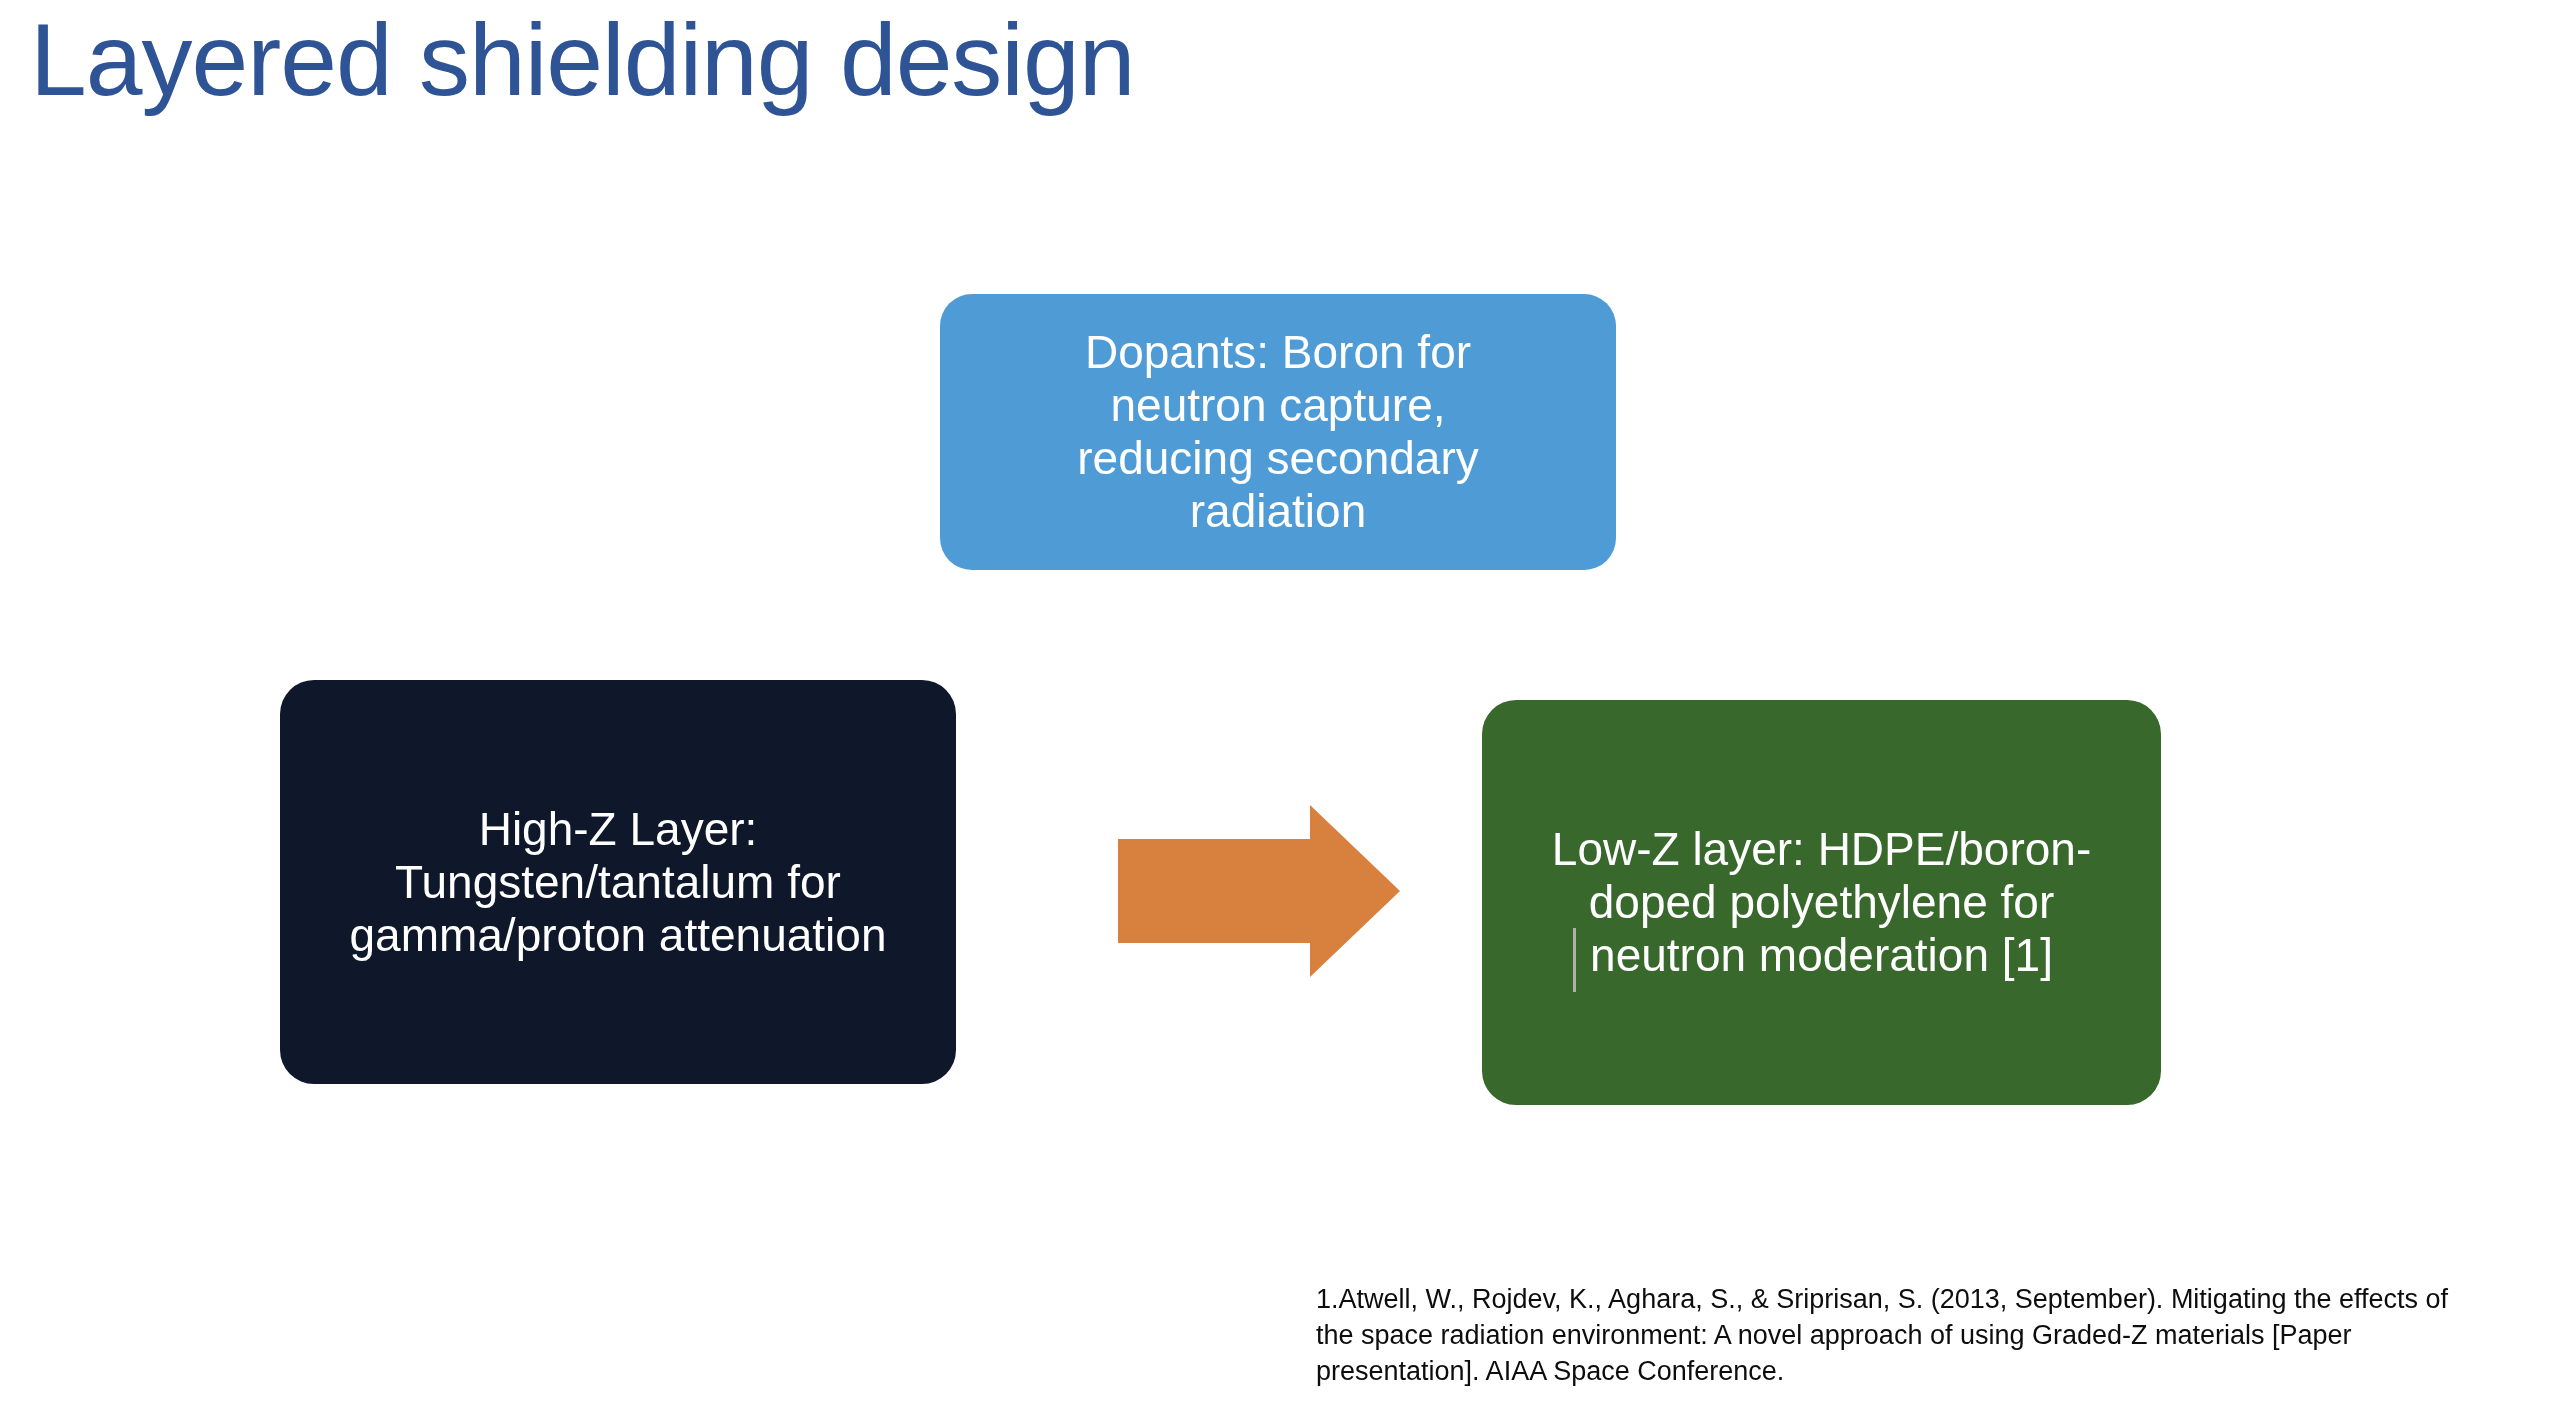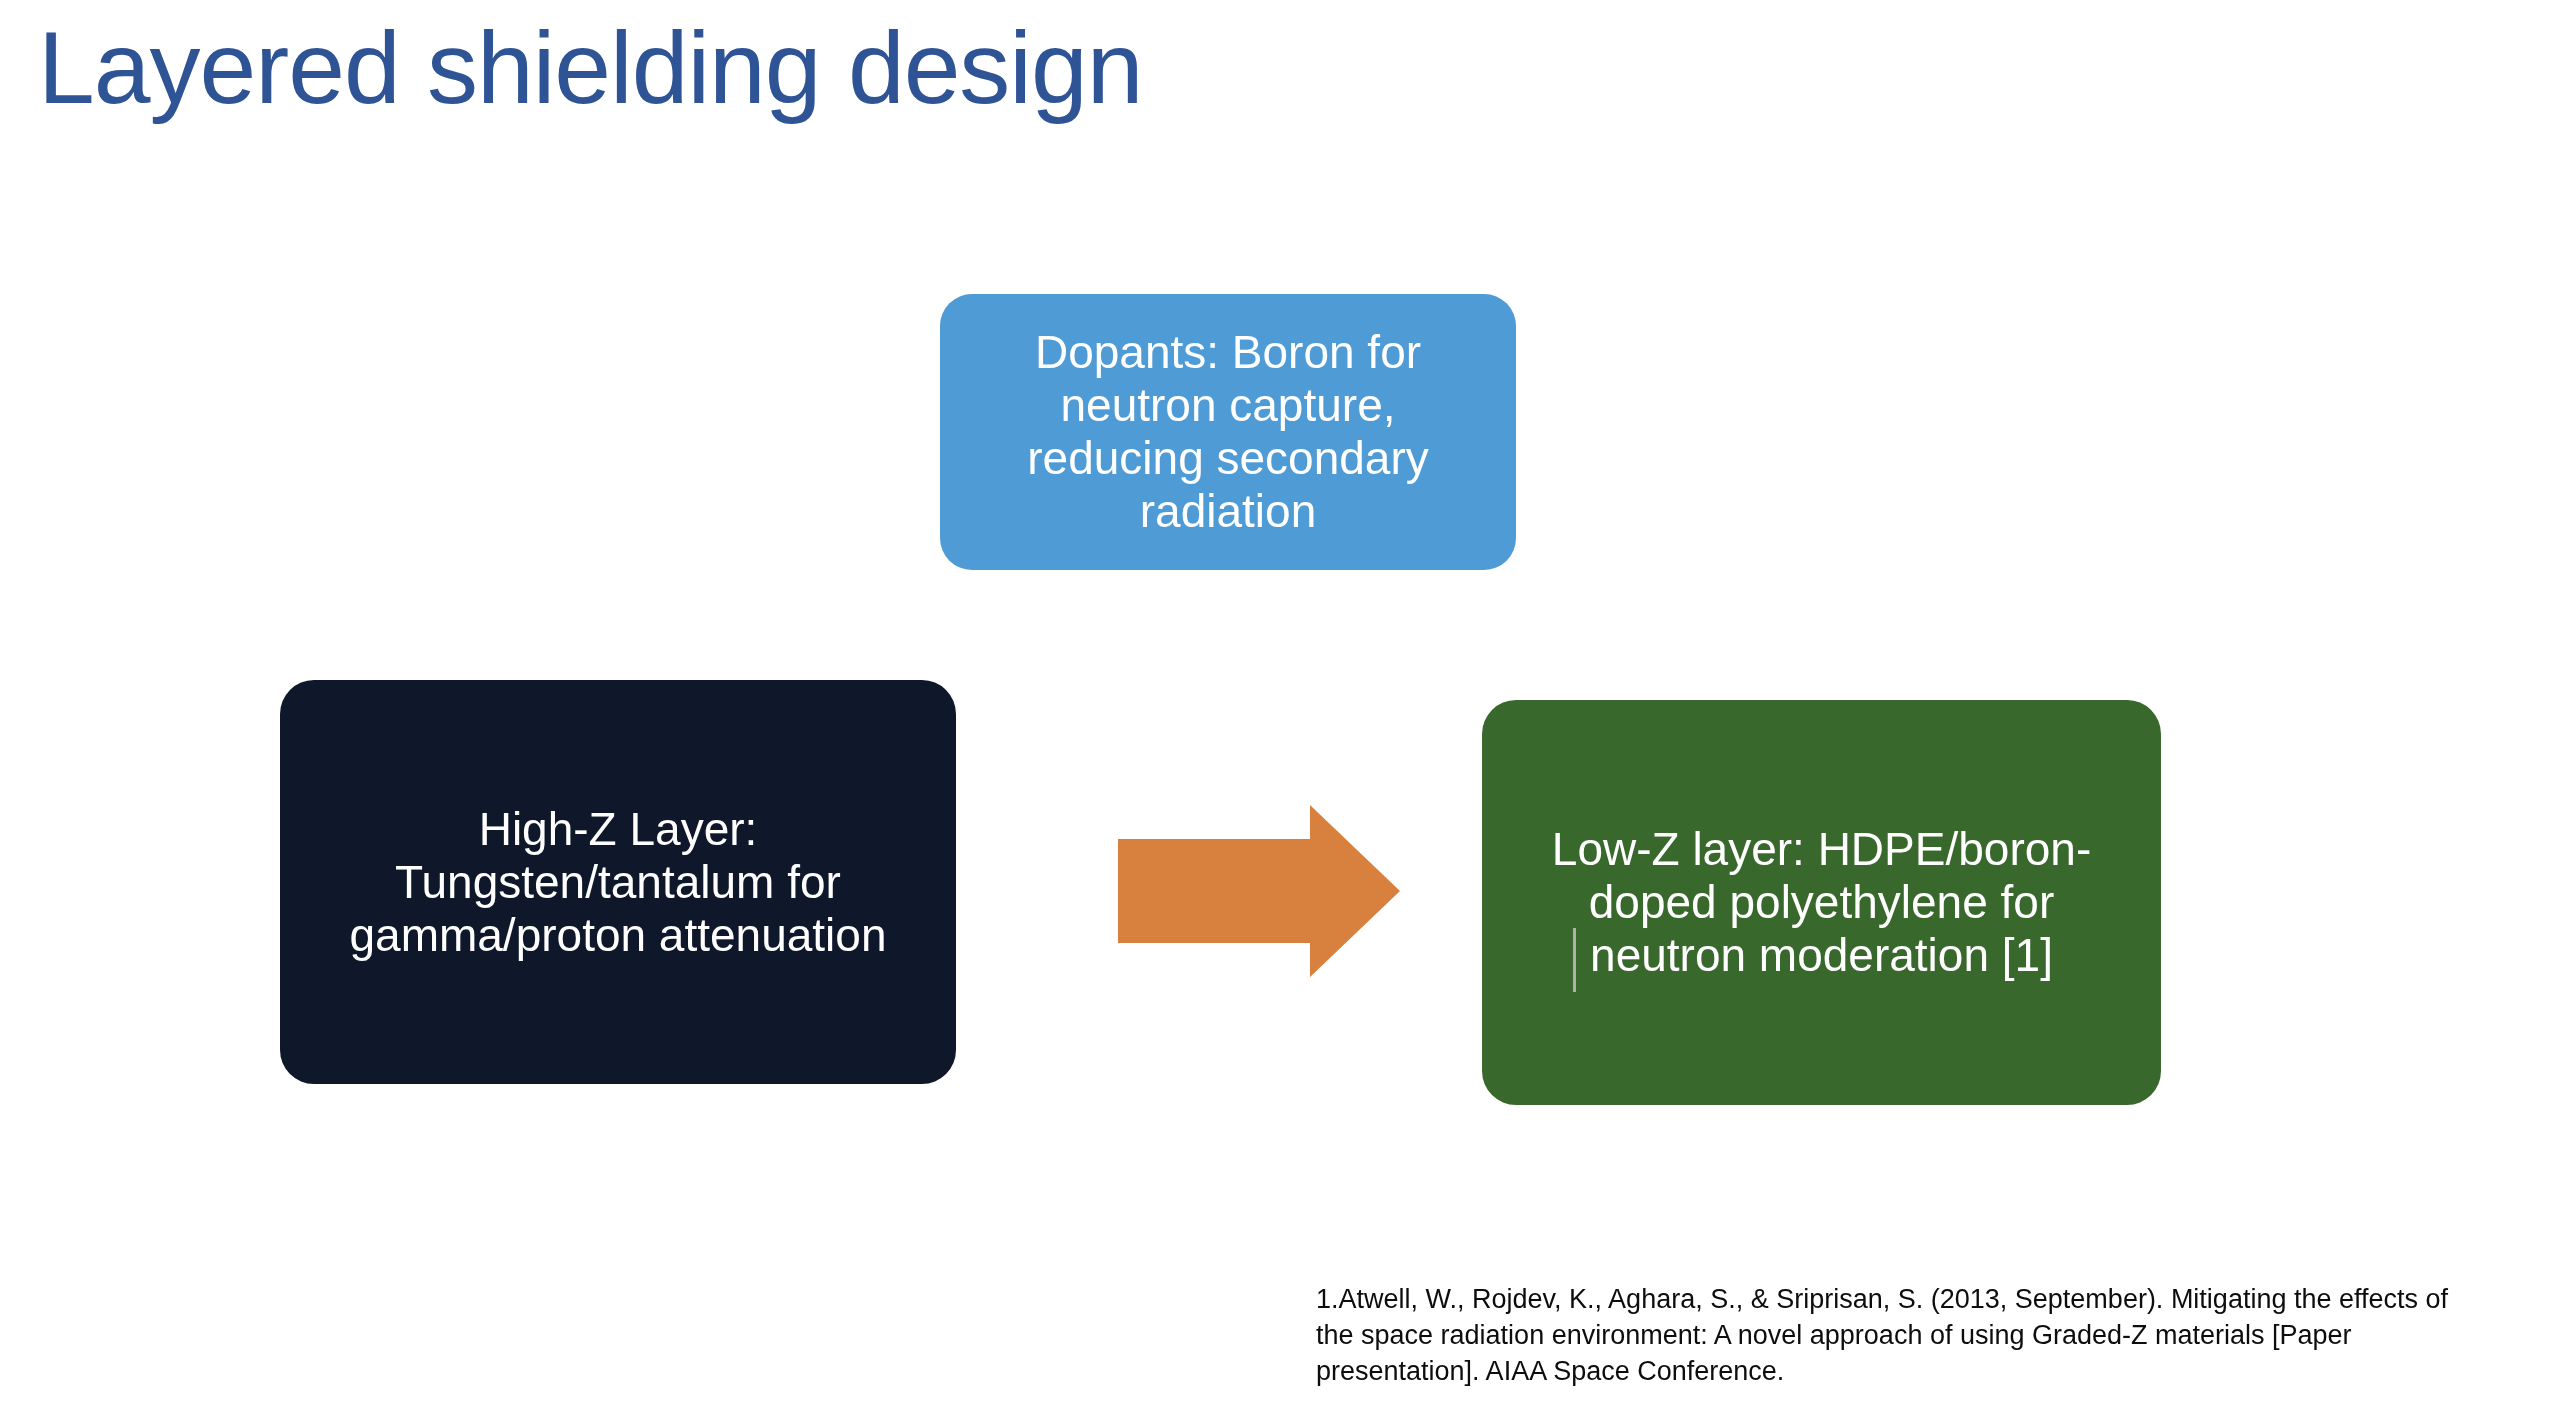--- a/index.html
+++ b/index.html
@@ -12,21 +12,21 @@
     width: 2560px;
     height: 1408px;
     background: #ffffff;
     overflow: hidden;
     font-family: "Liberation Sans", sans-serif;
   }
   .title {
     position: absolute;
     left: 30px;
     top: 2px;
-    margin: 8px;
+    margin: 0;
     font-size: 102px;
     font-weight: 400;
     letter-spacing: -1px;
     color: #2F5496;
     white-space: nowrap;
   }
   .shape-box {
     position: absolute;
     display: flex;
     align-items: center;
@@ -36,21 +36,21 @@
   }
   .shape-box .box-text {
     white-space: pre-line;
     font-size: 46px;
     line-height: 53px;
     color: #ffffff;
   }
   .box-dopants {
     left: 940px;
     top: 294px;
-    width: 576px;
+    width: 676px;
     height: 276px;
     background: #4E9BD5;
     border-radius: 32px;
     justify-content: center;
   }
   .box-highz {
     left: 280px;
     top: 680px;
     width: 676px;
     height: 404px;

